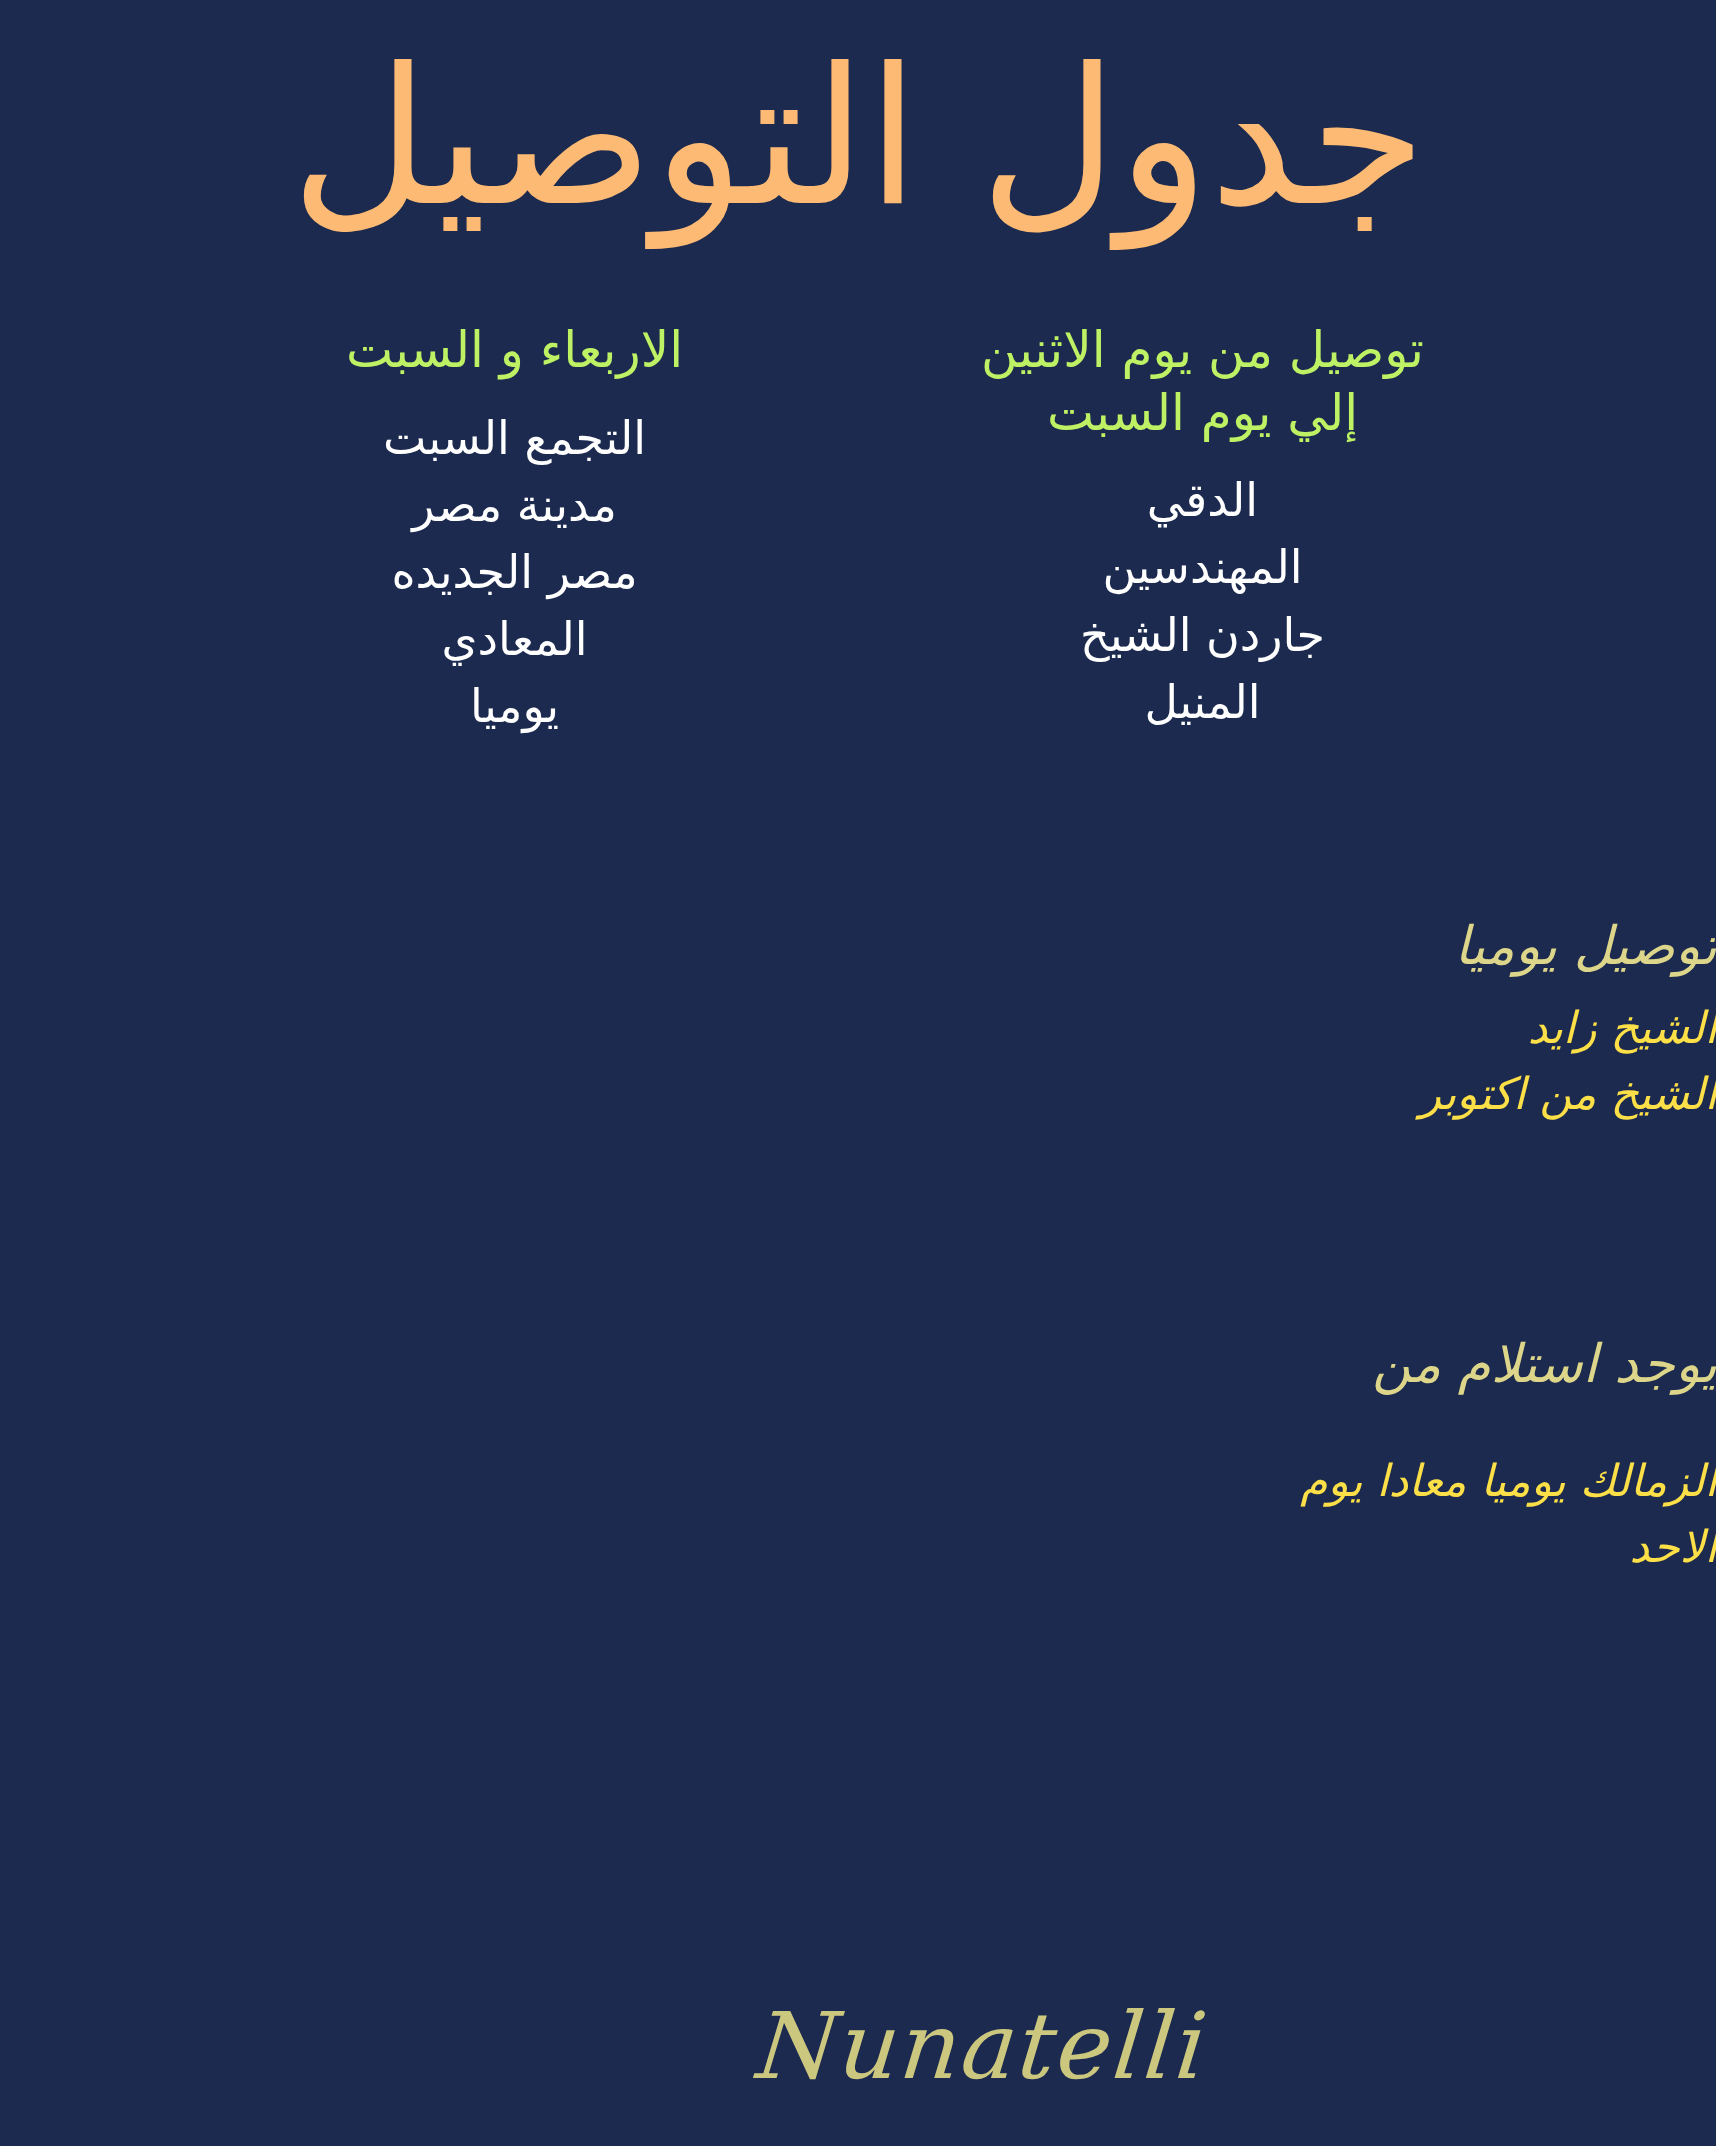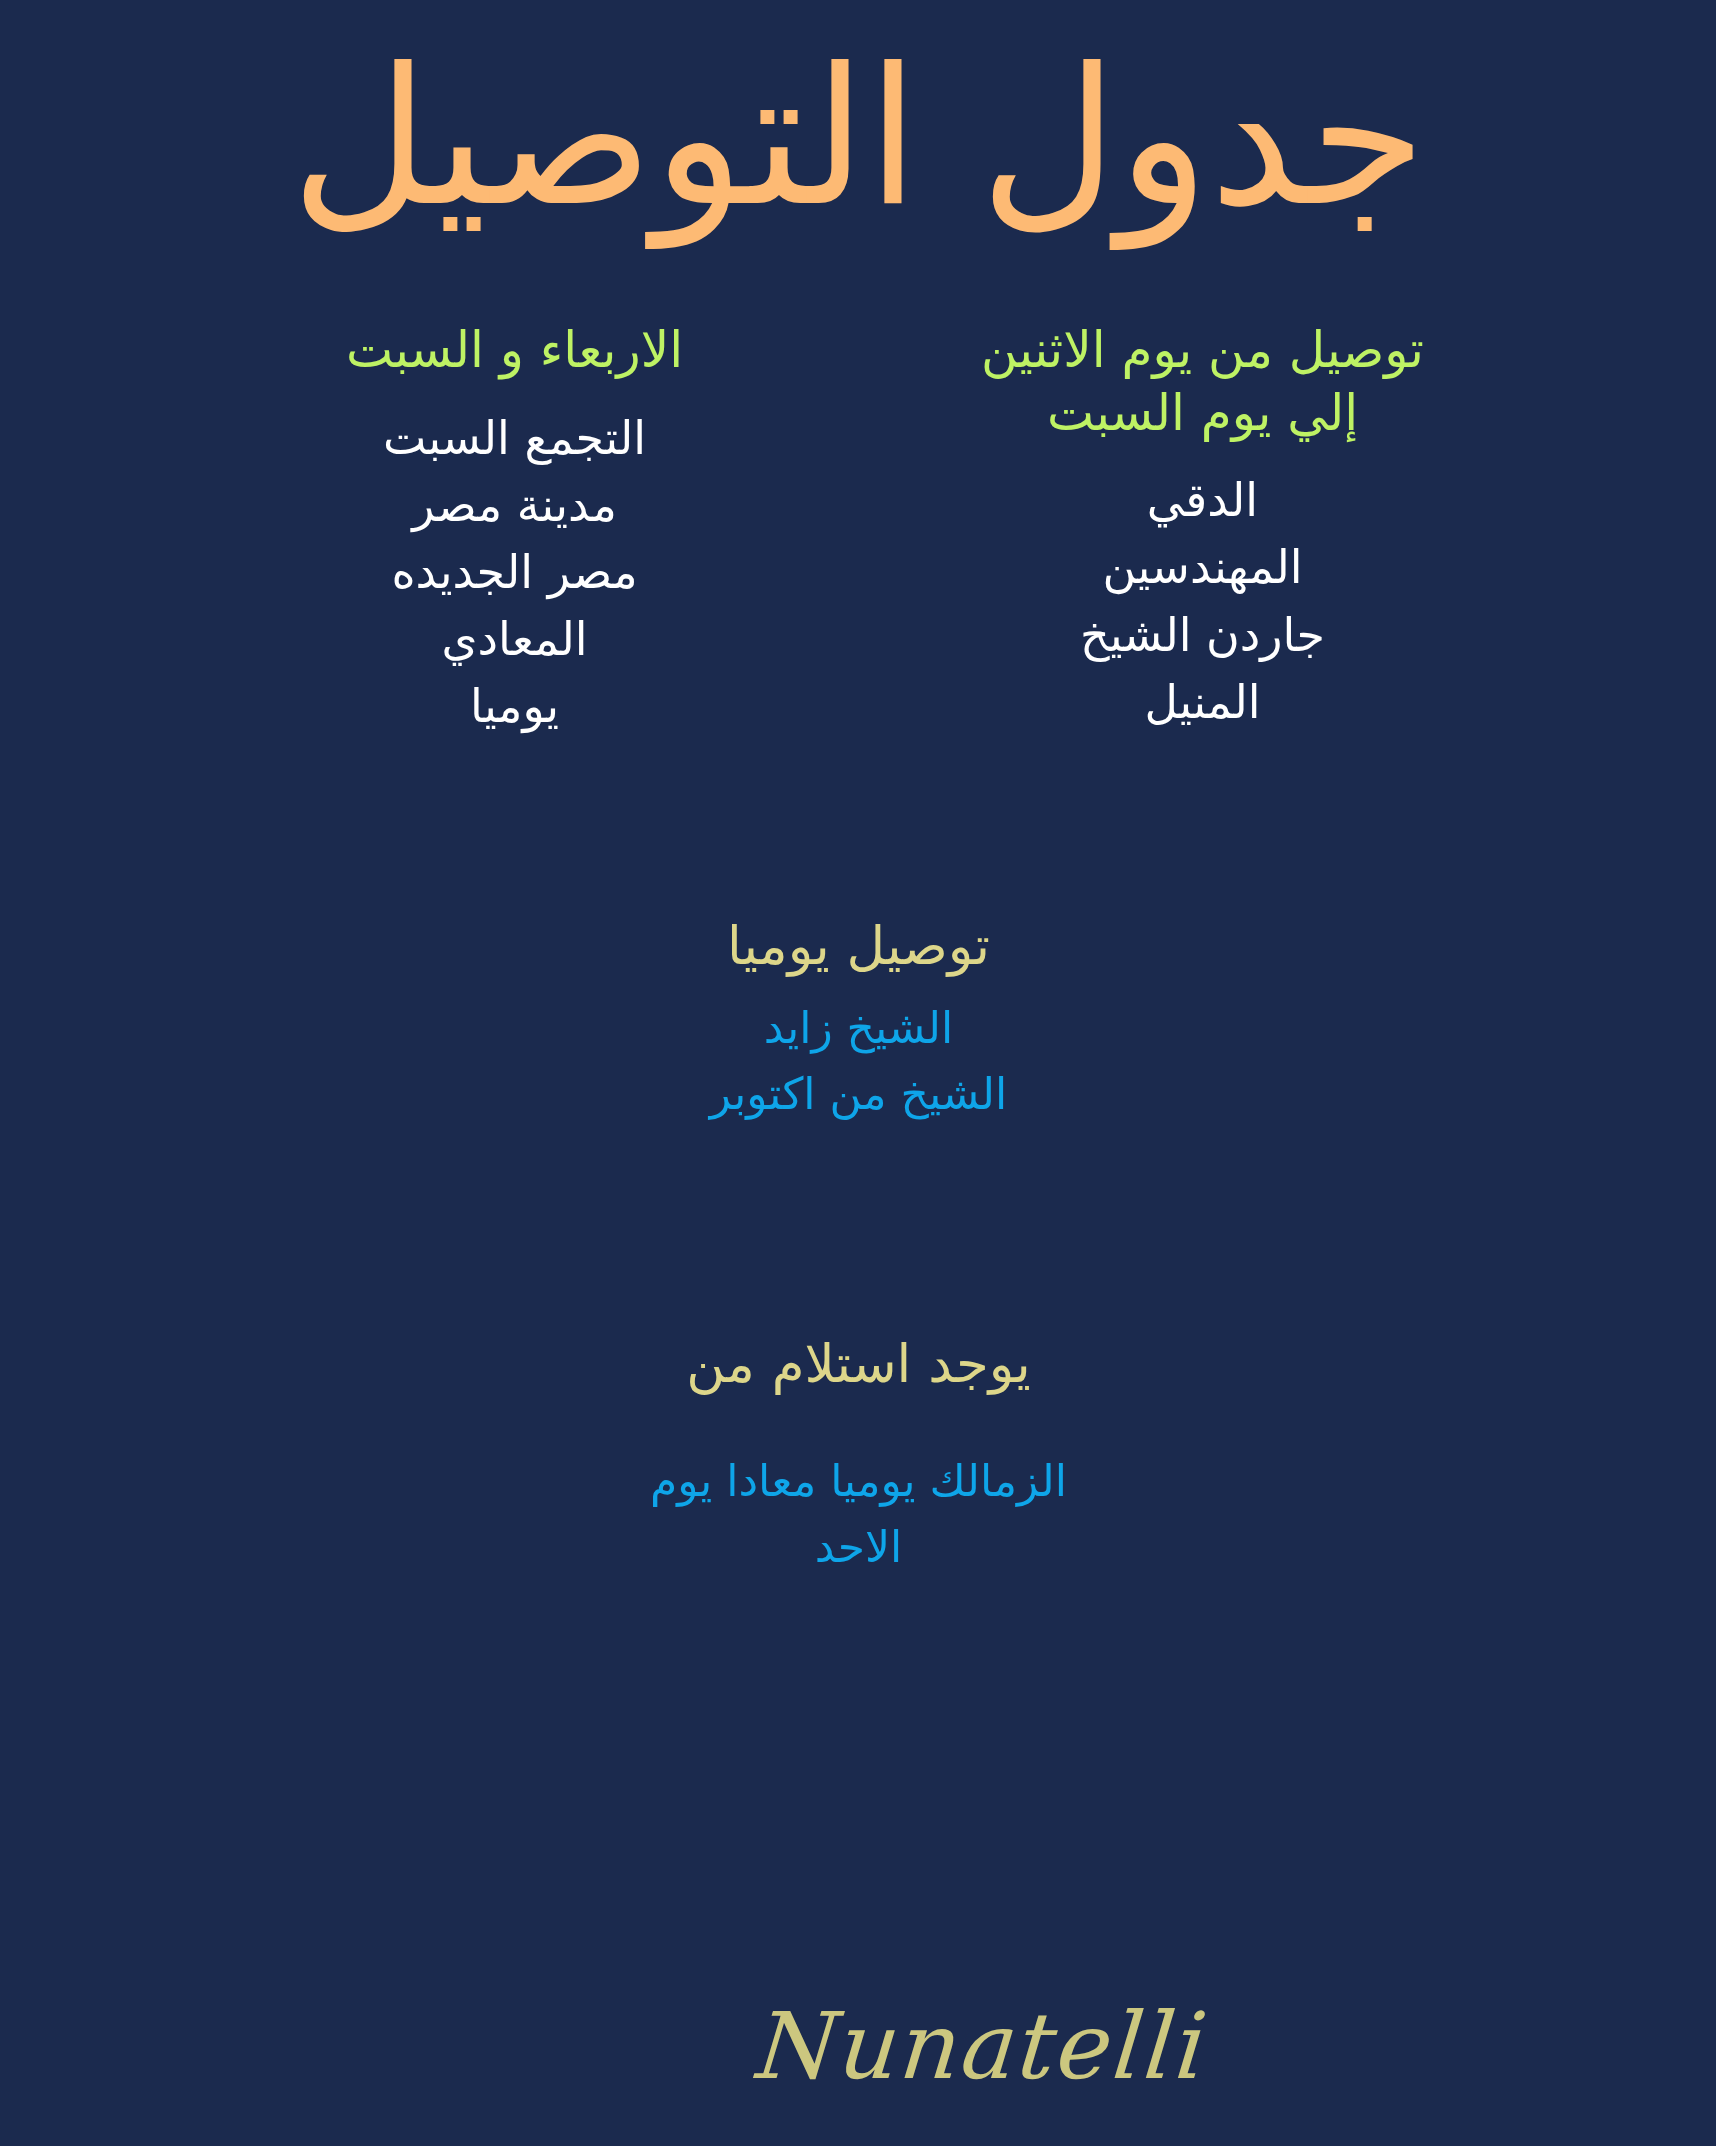--- a/index.html
+++ b/index.html
@@ -68,31 +68,32 @@
   .col-list {
     color: #ffffff;
     font-size: 46px;
     line-height: 1.46;
   }
   .col-list div { white-space: nowrap; }
 
   
   .section {
     width: 100%;
-    text-align: center;
+    text-align: right;
     direction: rtl;
+    font-style: italic;
   }
   .section-heading {
     color: #ddd68a;
     font-size: 53px;
     font-weight: 400;
     line-height: 1.3;
   }
   .section-list {
-    color: #0ea5e9;
+    color: #fde047;
     font-size: 44px;
     line-height: 1.5;
     margin-top: 14px;
   }
 
   .sec-daily { margin-top: 172px; }
   .sec-pickup { margin-top: 203px; }
   .sec-pickup .section-list { margin-top: 49px; }
 
   

